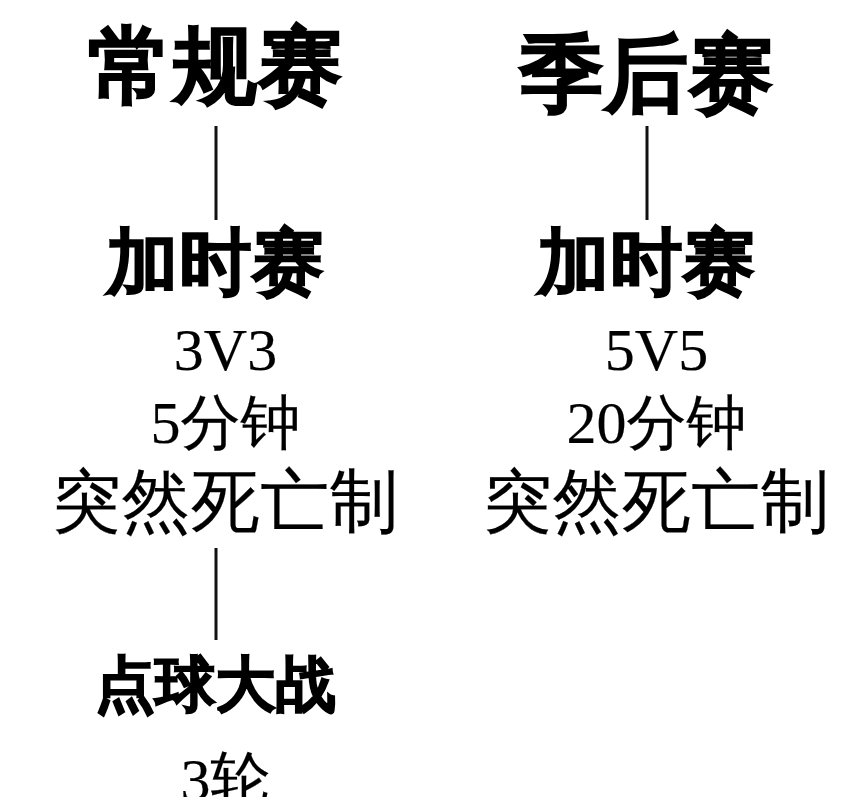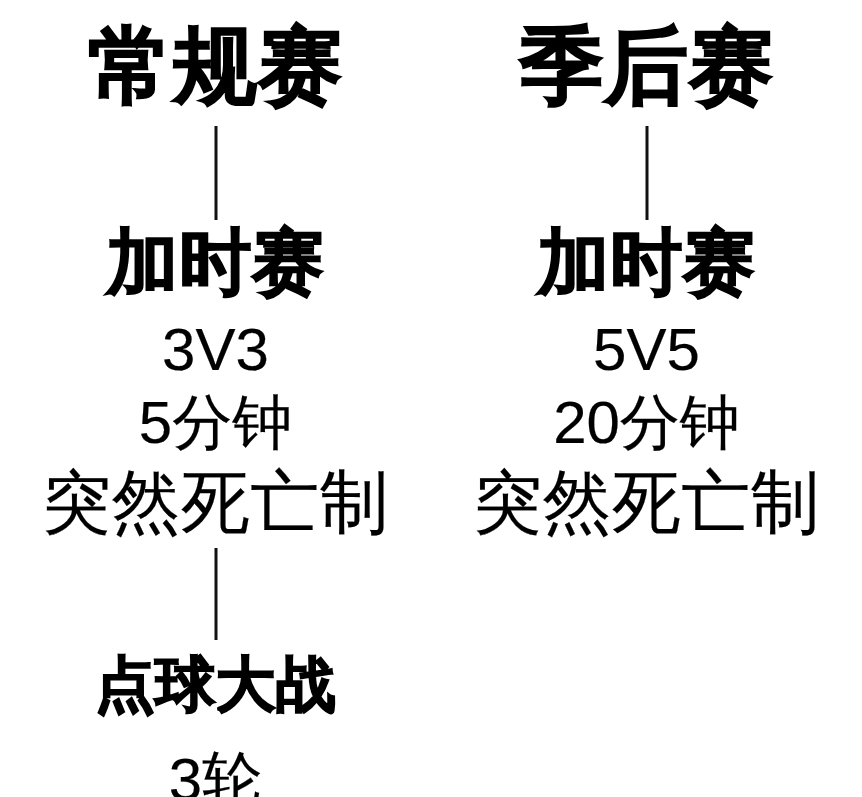--- a/index.html
+++ b/index.html
@@ -50,23 +50,24 @@
     font-weight: 700;
     letter-spacing: 0.01em;
     -webkit-text-stroke: 1.6px #000;
   }
   .heading.stage-title { font-size: 84px; }
   .heading.ot-title    { font-size: 72px; }
   .heading.pk-title    { font-size: 60px; letter-spacing: 0.005em; }
 
   
   .detail {
-    font-family: Liberation Sans, sans-serif;
+    font-family: Liberation Serif, serif;
     font-weight: 400;
     font-size: 60px;
+    padding-left: 10px;
     -webkit-text-stroke: 0.2px #000;
   }
   .detail.wide { font-size: 69px; letter-spacing: 0.005em; }
 
   
   .connector {
     position: absolute;
     width: 3px;
     background: #111111;
     left: 50%;
@@ -94,21 +95,21 @@
 
     <div class="connector" style="top: 528px; height: 92px;"></div>
 
     <div class="node heading pk-title" style="top: 634px;">点球大战</div>
 
     <div class="node detail" style="top: 730px;">3轮</div>
   </div>
 
   <div class="column right">
 
-    <div class="node heading stage-title" style="top: 4px;">季后赛</div>
+    <div class="node heading stage-title" style="top: 12px;">季后赛</div>
 
     <div class="connector" style="top: 106px; height: 94px;"></div>
 
     <div class="node heading ot-title" style="top: 206px;">加时赛</div>
 
     <div class="node detail" style="top: 300px;">5V5</div>
 
     <div class="node detail" style="top: 373px;">20分钟</div>
 
     <div class="node detail wide" style="top: 448px;">突然死亡制</div>

